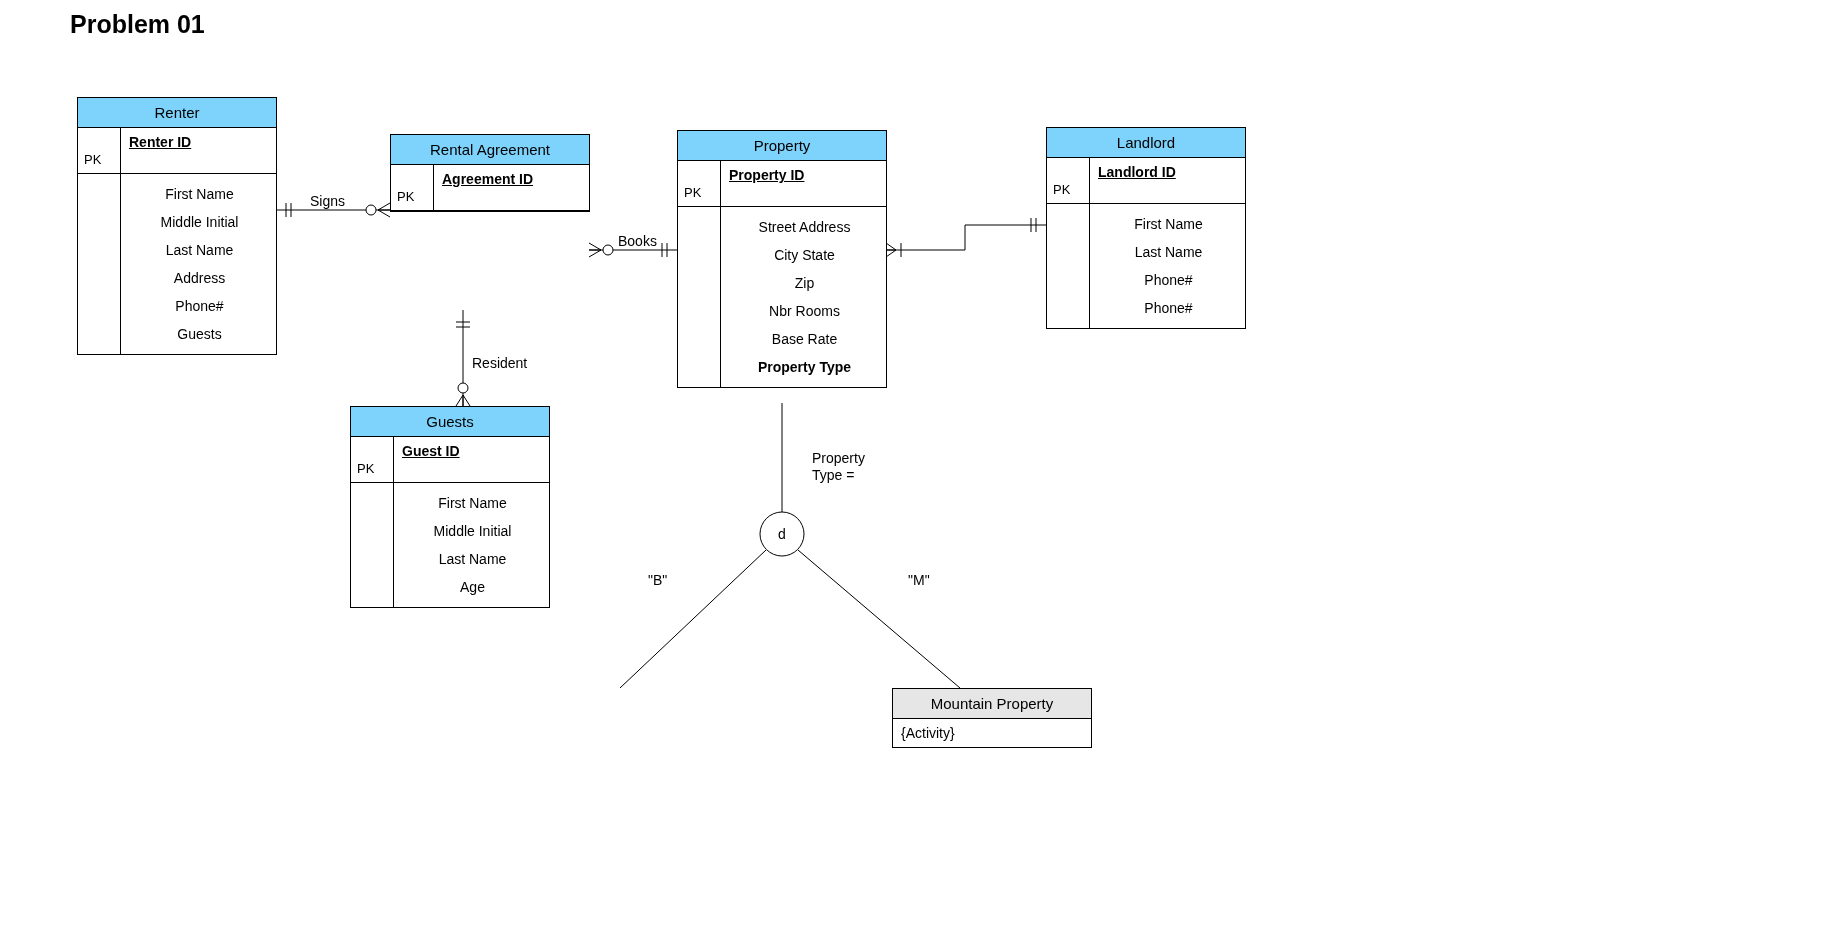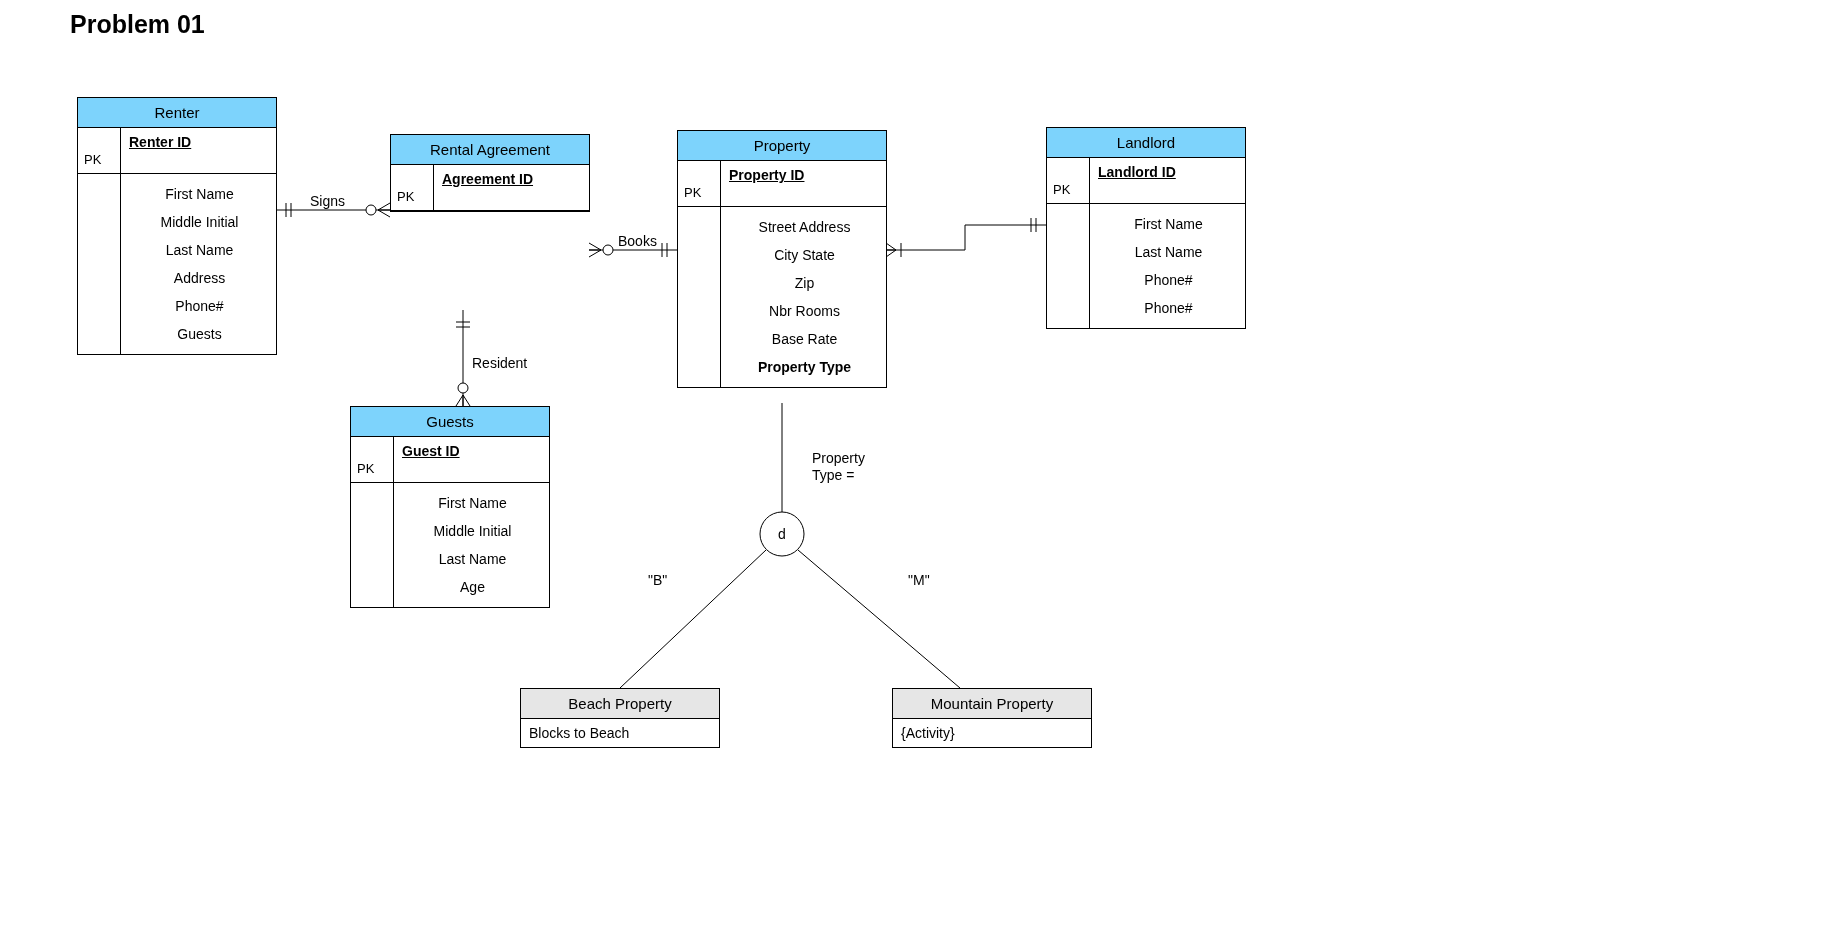--- a/index.html
+++ b/index.html
@@ -186,24 +186,20 @@
       <div class="pkcol"></div>
       <div class="valcol">
         <div class="attrline">First Name</div>
         <div class="attrline">Middle Initial</div>
         <div class="attrline">Last Name</div>
         <div class="attrline">Age</div>
       </div>
     </div>
   </div>
 
-  <div class="subtype" style="left:520px; top:688px; width:198px;">
-    <div class="hdr">Beach Property</div>
-    <div class="body">Blocks to Beach</div>
-  </div>
 
   <div class="subtype" style="left:892px; top:688px; width:198px;">
     <div class="hdr">Mountain Property</div>
     <div class="body">{Activity}</div>
   </div>
 
   <svg class="overlay">
 
     <g>
       <line x1="276" y1="210" x2="390" y2="210"></line>

